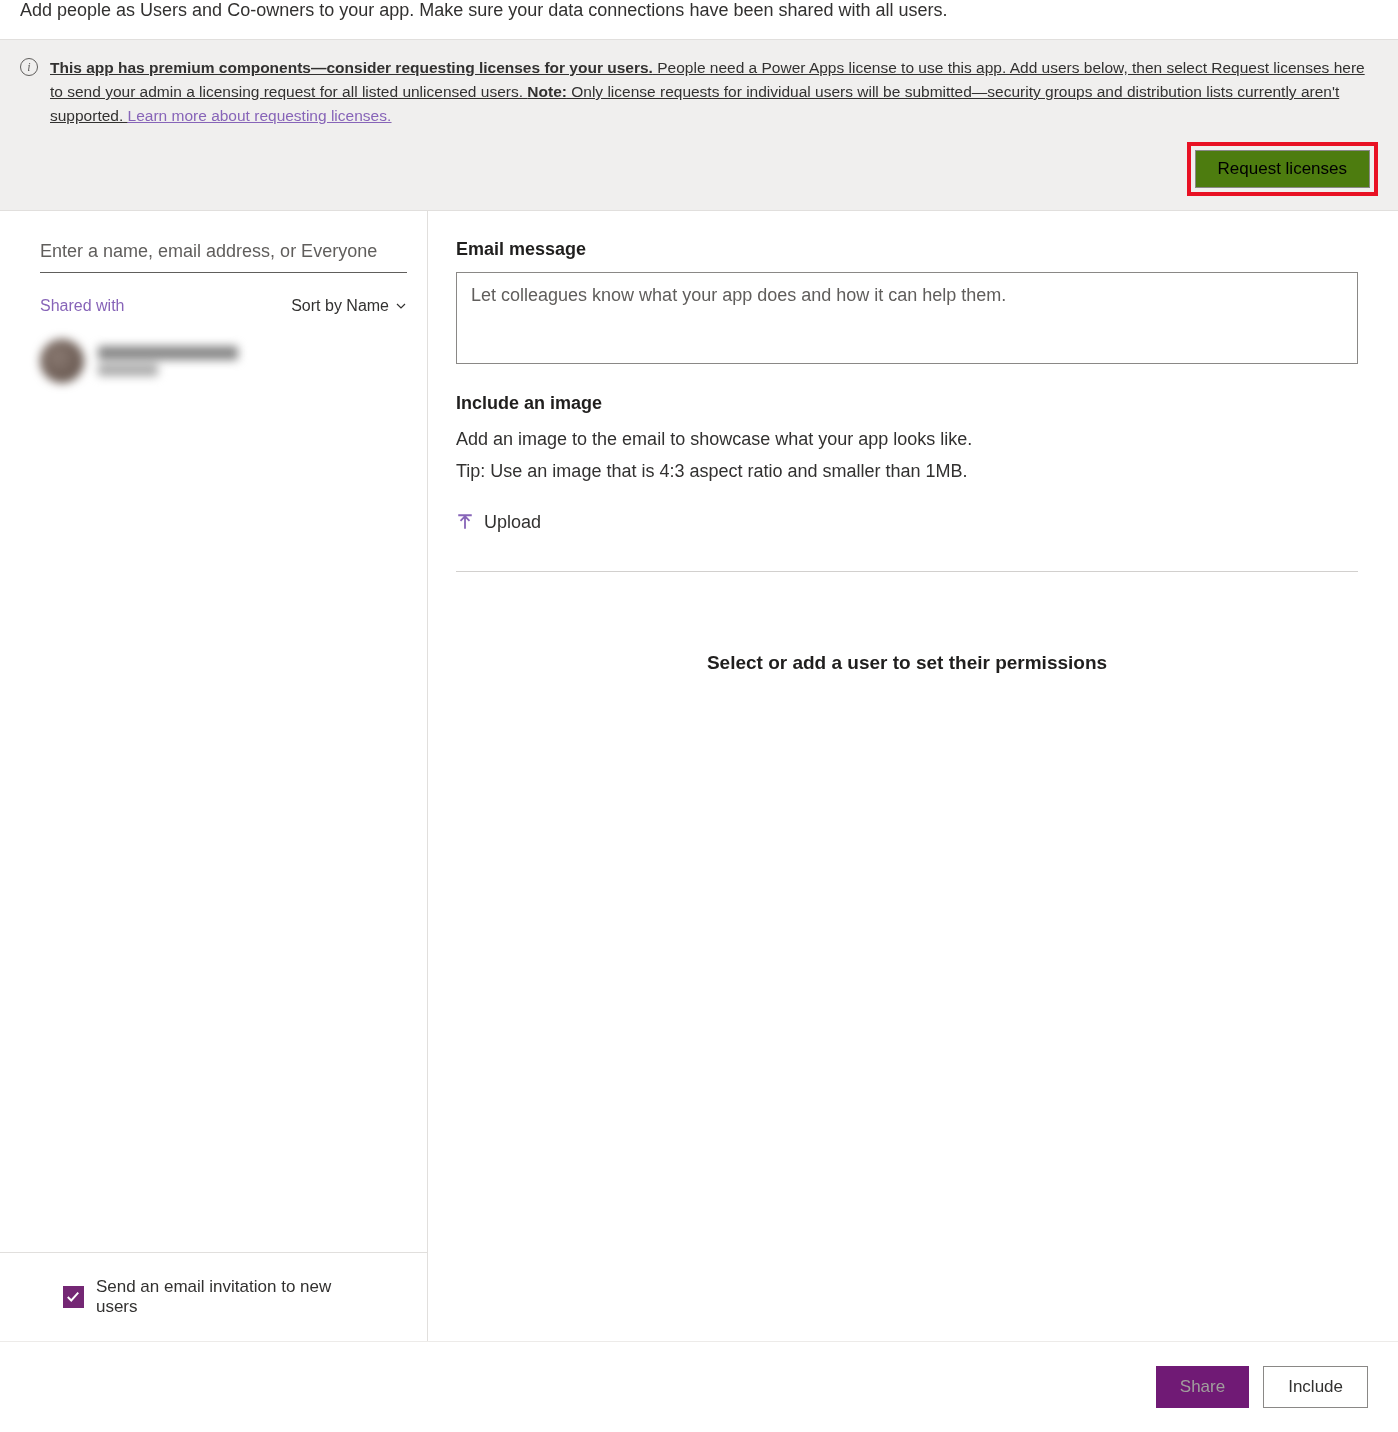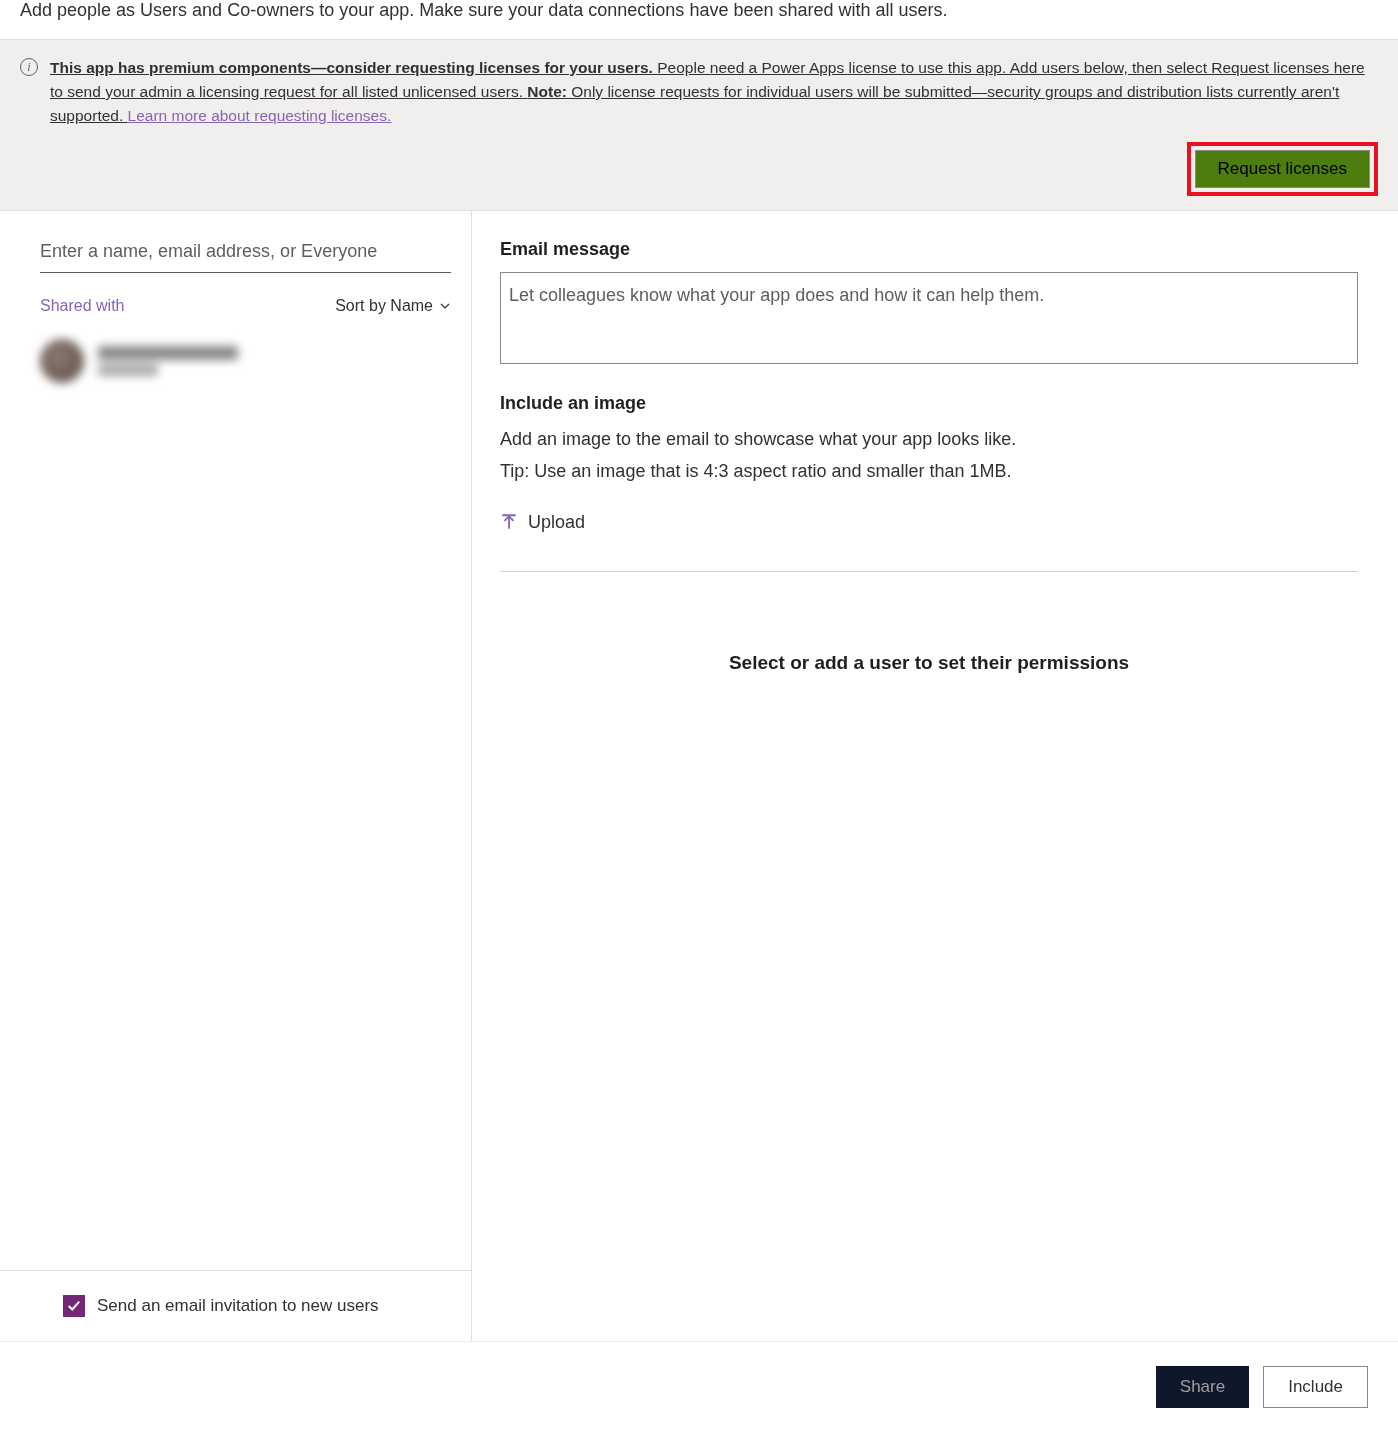--- a/index.html
+++ b/index.html
@@ -89,21 +89,21 @@
   font-size: 17px;
   cursor: pointer;
   font-family: inherit;
 }
 .body {
   display: flex;
   flex: 1;
   overflow: hidden;
 }
 .left {
-  width: 472px;
+  width: 428px;
   border-right: 1px solid #e1dfdd;
   display: flex;
   flex-direction: column;
   position: relative;
 }
 .left-scroll {
   flex: 1;
   overflow-y: scroll;
   padding: 20px 20px 0 40px;
 }
@@ -175,21 +175,21 @@
 .field-label {
   font-size: 18px;
   font-weight: 600;
   color: #201f1e;
   margin-bottom: 12px;
 }
 .email-textarea {
   width: 100%;
   height: 92px;
   border: 1px solid #8a8886;
-  padding: 12px 8px;
+  padding: 12px 14px;
   font-size: 18px;
   font-family: inherit;
   resize: none;
   outline: none;
 }
 .email-textarea::placeholder { color: #605e5c; }
 .image-section { margin-top: 26px; }
 .image-desc { font-size: 18px; color: #323130; line-height: 1.55; margin-top: 4px; }
 .upload-row {
   display: flex;
@@ -237,21 +237,21 @@
   justify-content: flex-end;
   gap: 14px;
 }
 .btn {
   padding: 10px 24px;
   font-size: 17px;
   font-family: inherit;
   cursor: pointer;
 }
 .btn-primary-disabled {
-  background: #0f172a;
+  background: #701a75;
   border: none;
   color: #a19f9d;
   cursor: default;
 }
 .btn-secondary {
   background: #fff;
   border: 1px solid #8a8886;
   color: #323130;
 }
 </style>

